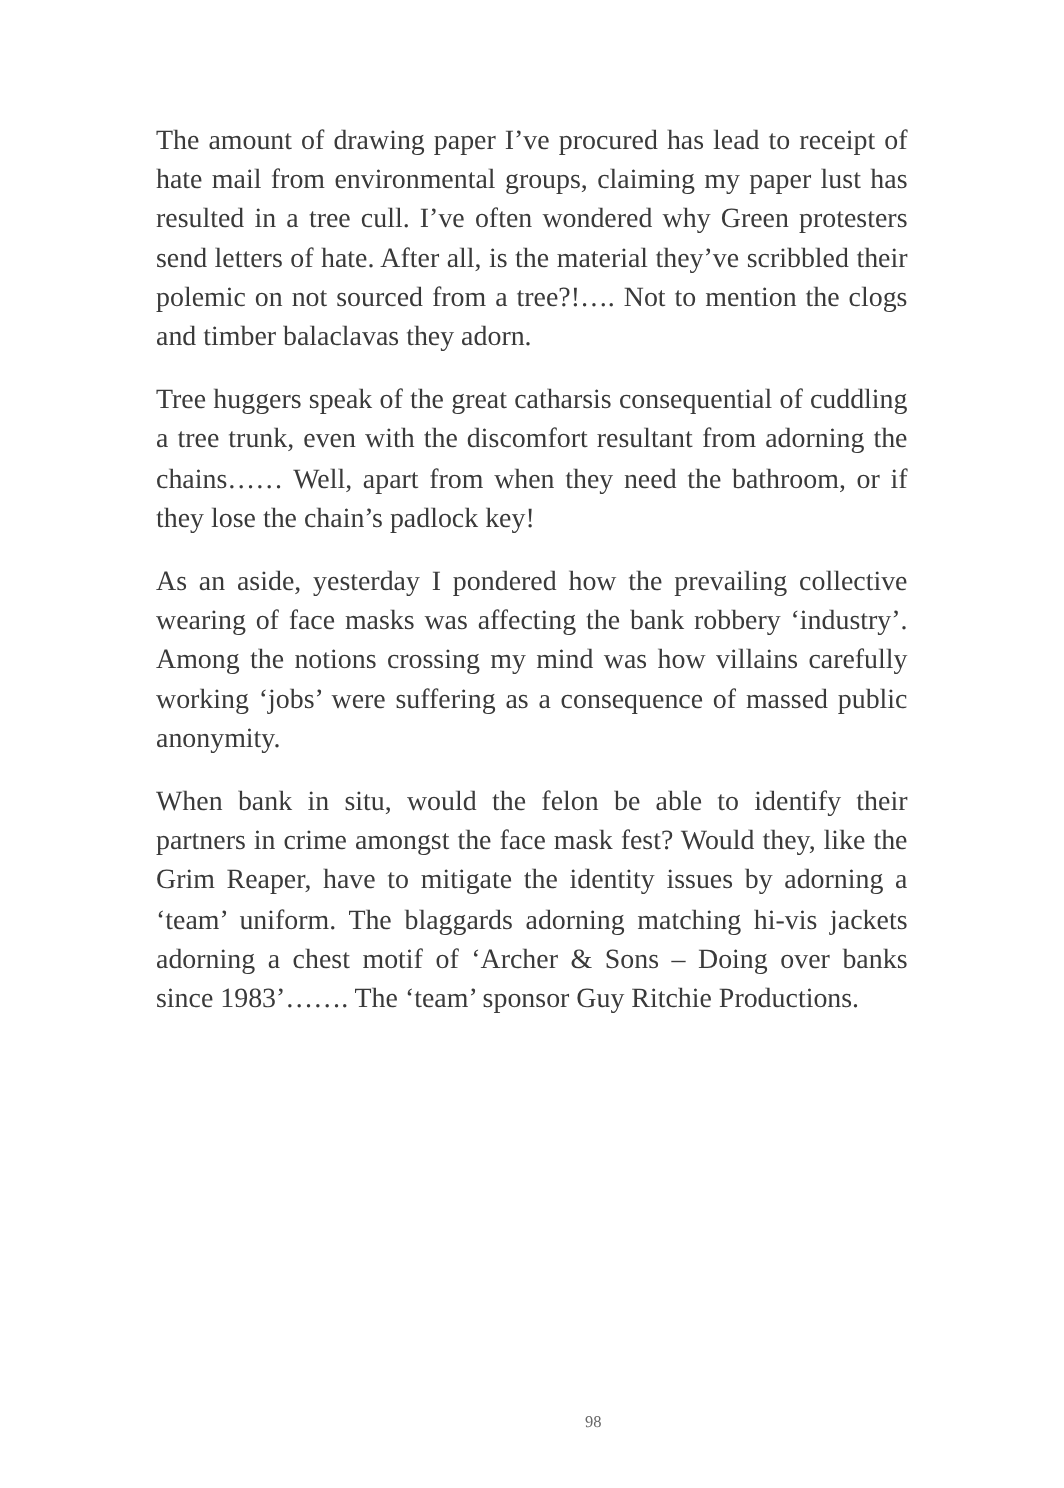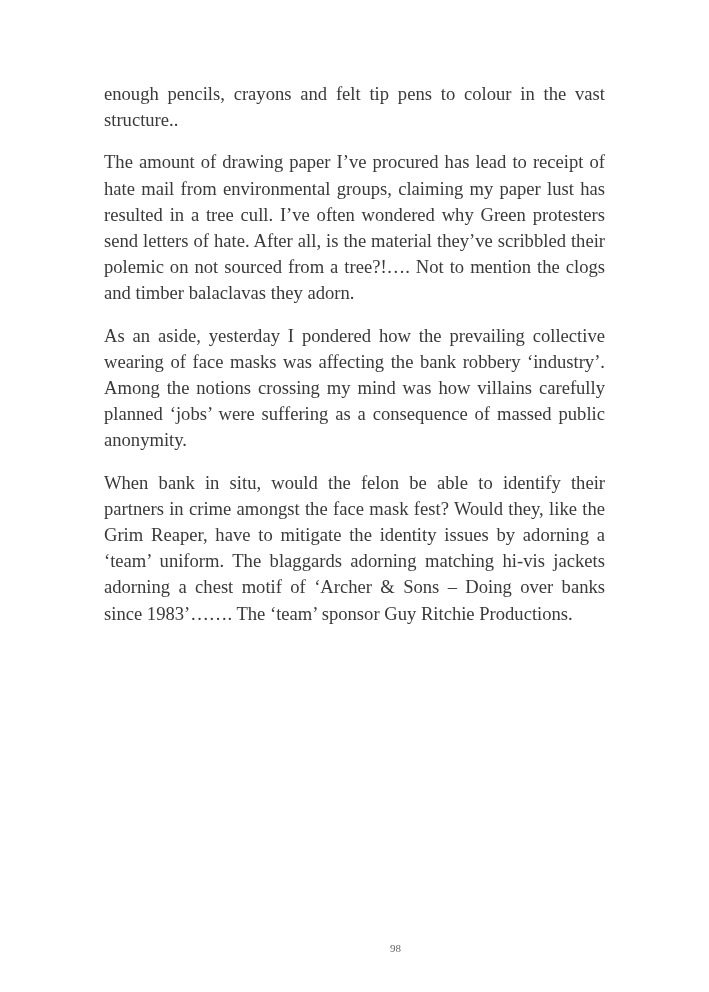--- a/index.html
+++ b/index.html
@@ -36,19 +36,19 @@
       font-family: "Liberation Serif", "DejaVu Serif", serif;
       font-size: 11px;
       color: #666666;
       margin-left: 41px;
     }
   </style>
 </head>
 <body>
 
 <div class="page">
-  <p>enough pencils, crayons and felt tip pens to colour in the vast structure..</p>
   <p>The amount of drawing paper I’ve procured has lead to receipt of hate mail from environmental groups, claiming my paper lust has resulted in a tree cull. I’ve often wondered why Green protesters send letters of hate. After all, is the material they’ve scribbled their polemic on not sourced from a tree?!…. Not to mention the clogs and timber balaclavas they adorn.</p>
-  <p>As an aside, yesterday I pondered how the prevailing collective wearing of face masks was affecting the bank robbery ‘industry’. Among the notions crossing my mind was how villains carefully planned ‘jobs’ were suffering as a consequence of massed public anonymity.</p>
+  <p>Tree huggers speak of the great catharsis consequential of cuddling a tree trunk, even with the discomfort resultant from adorning the chains…… Well, apart from when they need the bathroom, or if they lose the chain’s padlock key!</p>
+  <p>As an aside, yesterday I pondered how the prevailing collective wearing of face masks was affecting the bank robbery ‘industry’. Among the notions crossing my mind was how villains carefully working ‘jobs’ were suffering as a consequence of massed public anonymity.</p>
   <p>When bank in situ, would the felon be able to identify their partners in crime amongst the face mask fest? Would they, like the Grim Reaper, have to mitigate the identity issues by adorning a ‘team’ uniform. The blaggards adorning matching hi-vis jackets adorning a chest motif of ‘Archer &amp; Sons – Doing over banks since 1983’……. The ‘team’ sponsor Guy Ritchie Productions.</p>
 </div>
 
 <div class="page-number">98</div>
 
 </body></html>

